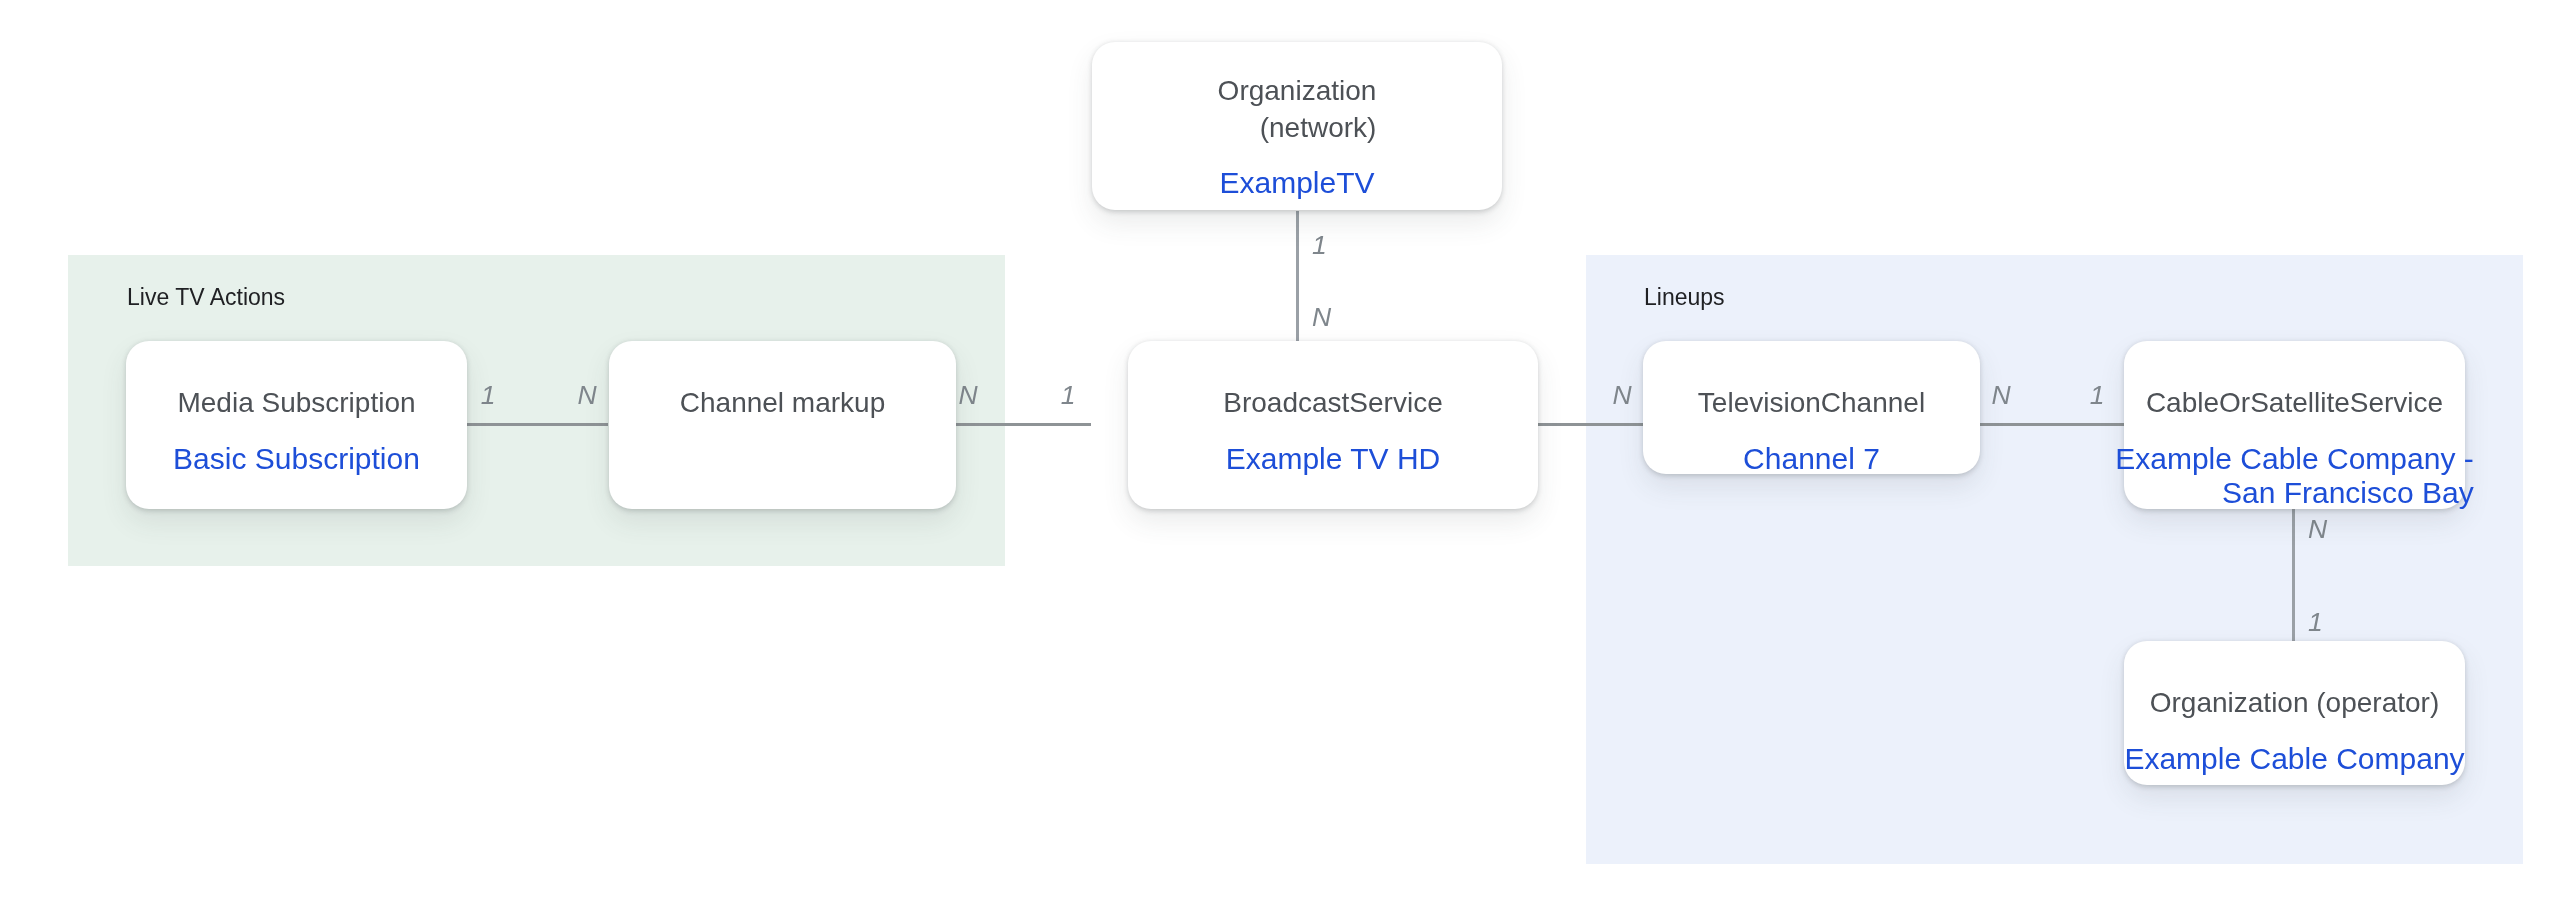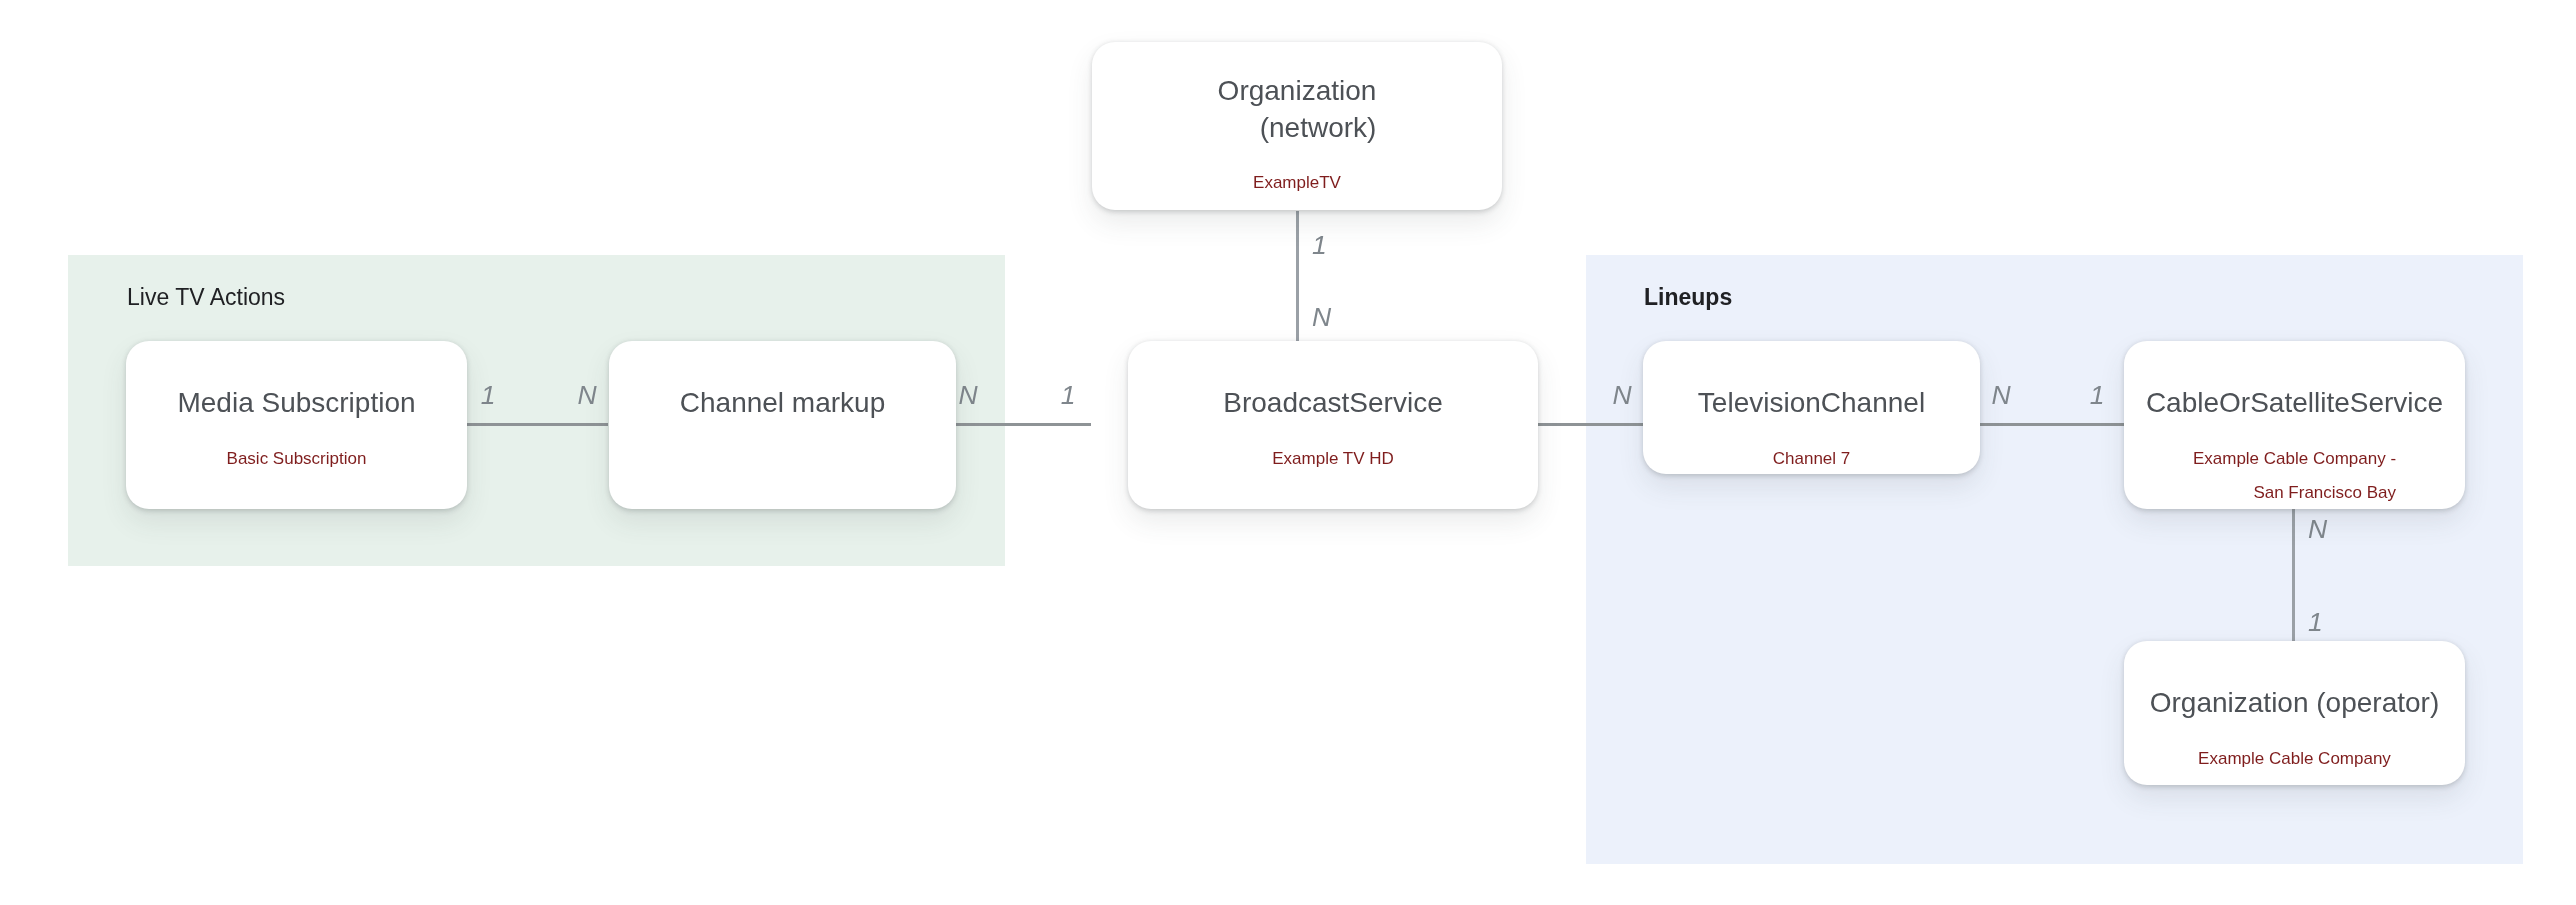--- a/index.html
+++ b/index.html
@@ -40,22 +40,22 @@
   }
   .card.tall-title { padding-top: 30px; }
   .card-title {
     color: #4D5156;
     font-size: 28px;
     line-height: 39px;
   }
   .card.tall-title .card-title { line-height: 37px; }
   .card-title .line { display: block; white-space: nowrap; }
   .card-sub {
-    color: #7f1d1d;
-    font-size: 17px;
+    color: #1d4ed8;
+    font-size: 30px;
     line-height: 34px;
     margin-top: 19.5px;
   }
   .card-sub .line { display: block; white-space: nowrap; }
   .hline {
     position: absolute;
     height: 2.7px;
     background: #8E9396;
     z-index: 3;
   }
@@ -78,21 +78,21 @@
 </style>
 </head>
 <body>
 
 <div id="canvas">
 
   <div class="region green" style="left:68px; top:255px; width:937px; height:311px;"></div>
   <div class="region blue" style="left:1586px; top:255px; width:937px; height:609px;"></div>
 
   <div class="region-title" style="left:127px; top:276px;">Live TV Actions</div>
-  <div class="region-title" style="left:1644px; top:276px;font-weight:bold;">Lineups</div>
+  <div class="region-title" style="left:1644px; top:276px;">Lineups</div>
 
   <div class="hline" style="left:466px; top:423px; width:142px;"></div>
   <div class="hline" style="left:955px; top:423px; width:136px;"></div>
   <div class="hline" style="left:1501px; top:423px; width:142px;"></div>
   <div class="hline" style="left:1980px; top:423px; width:144px;"></div>
 
   <div class="vline" style="left:1296px; top:211px; height:130px;"></div>
   <div class="vline" style="left:2292px; top:509px; height:133px;"></div>
 
   <div class="card-label" style="left:1312px; top:226px;">1</div>

